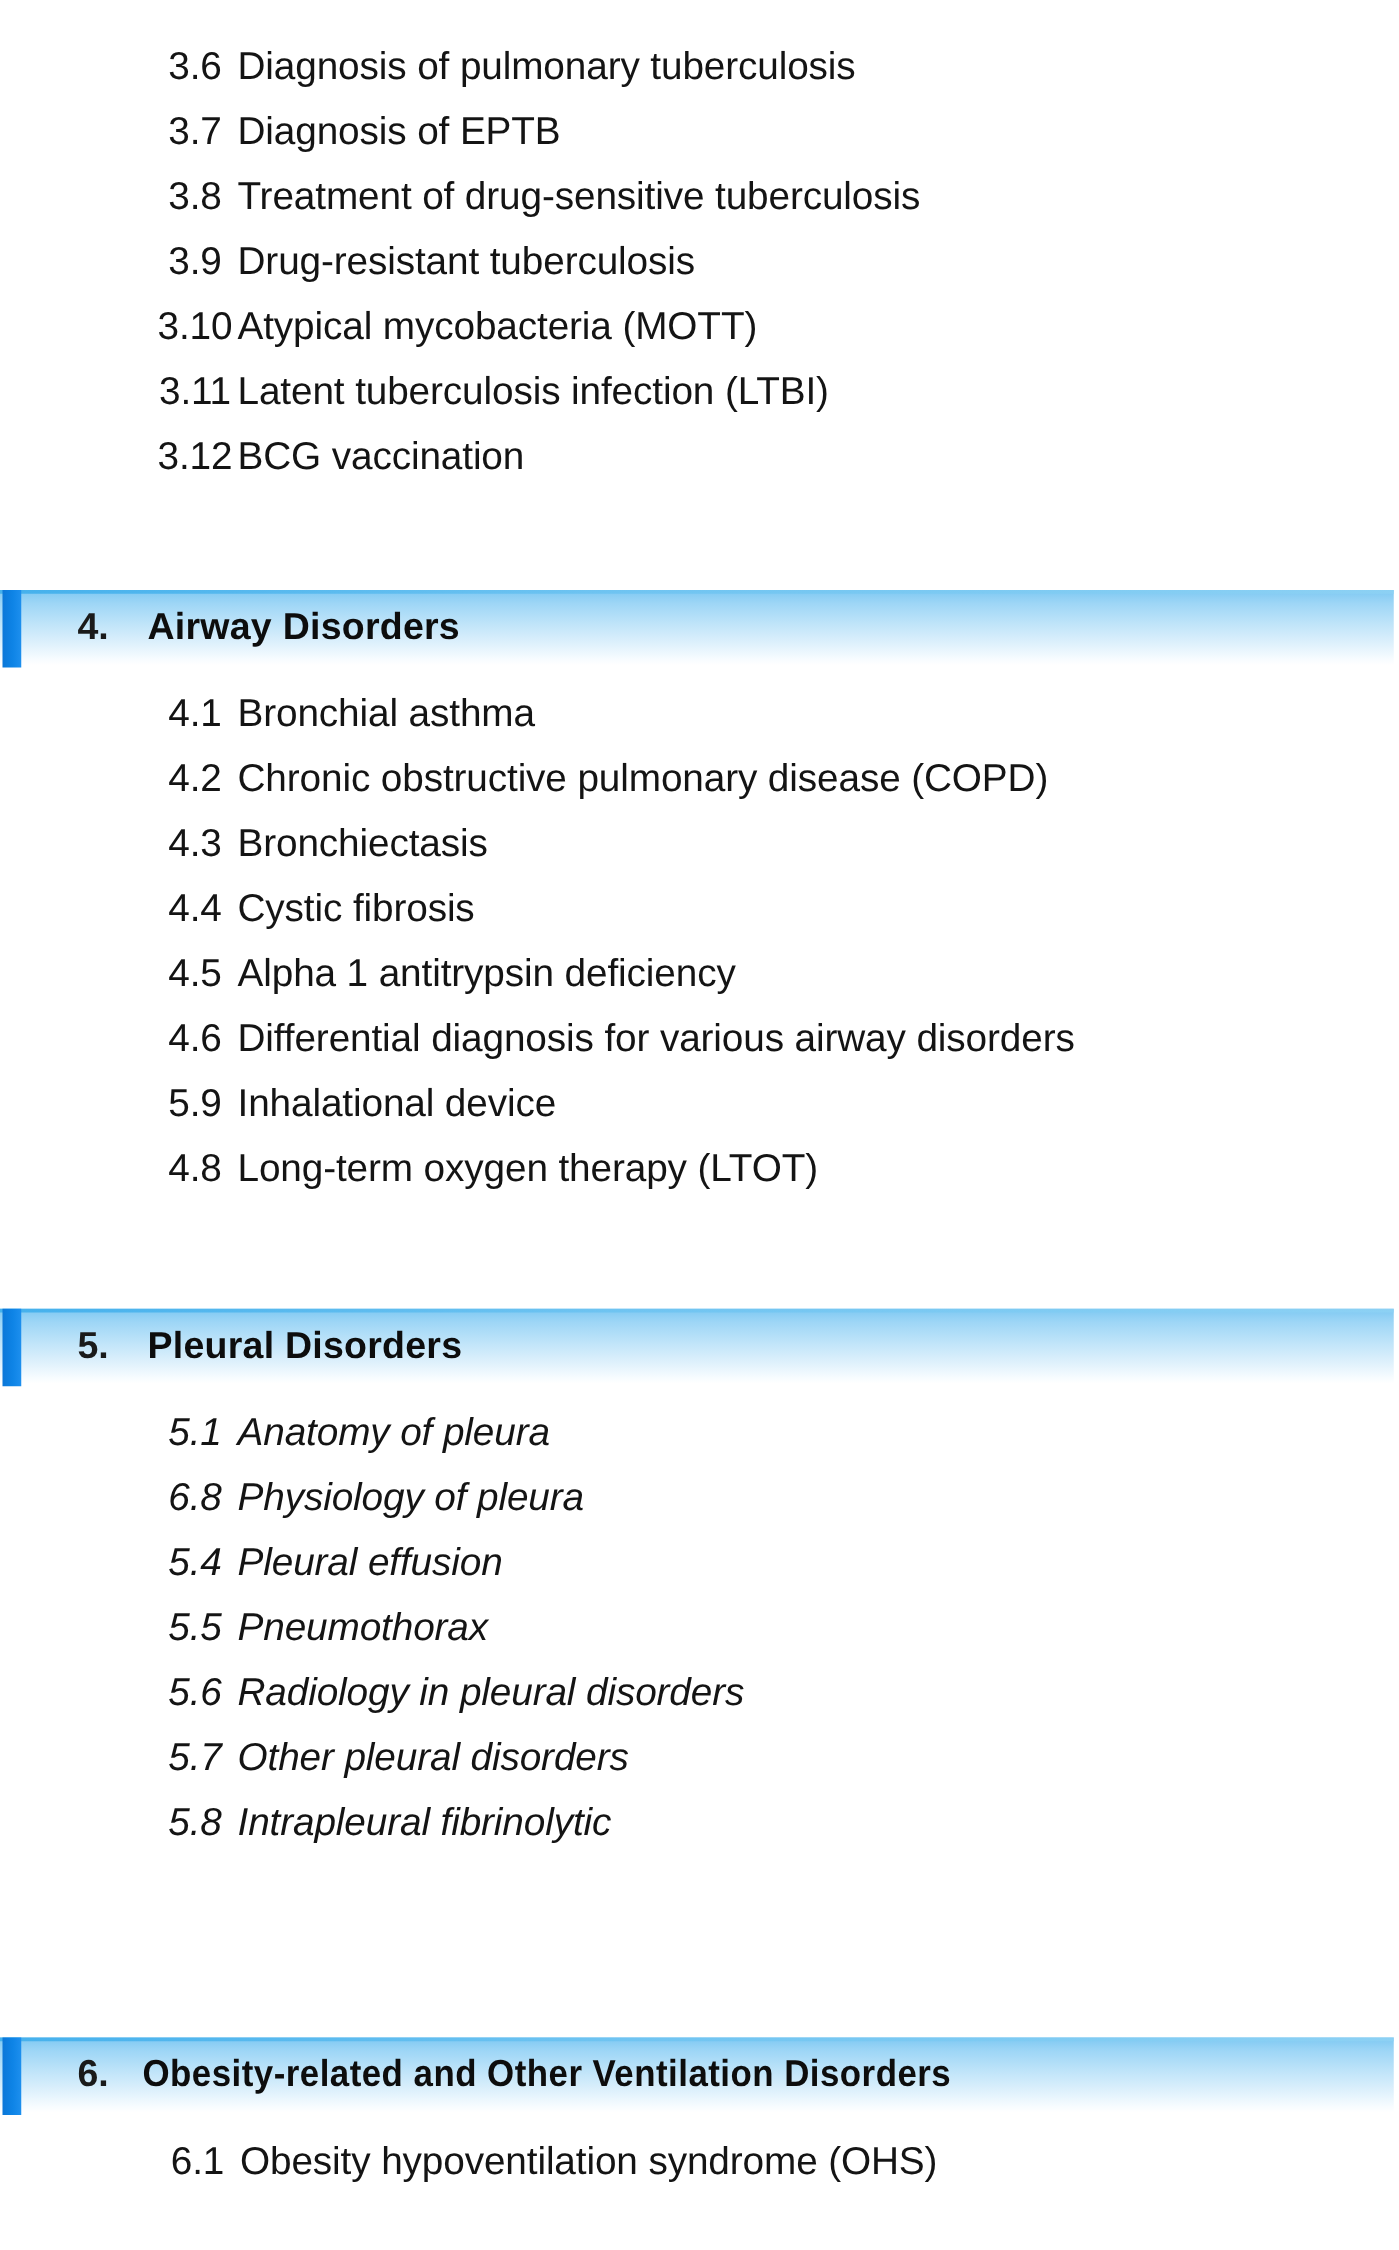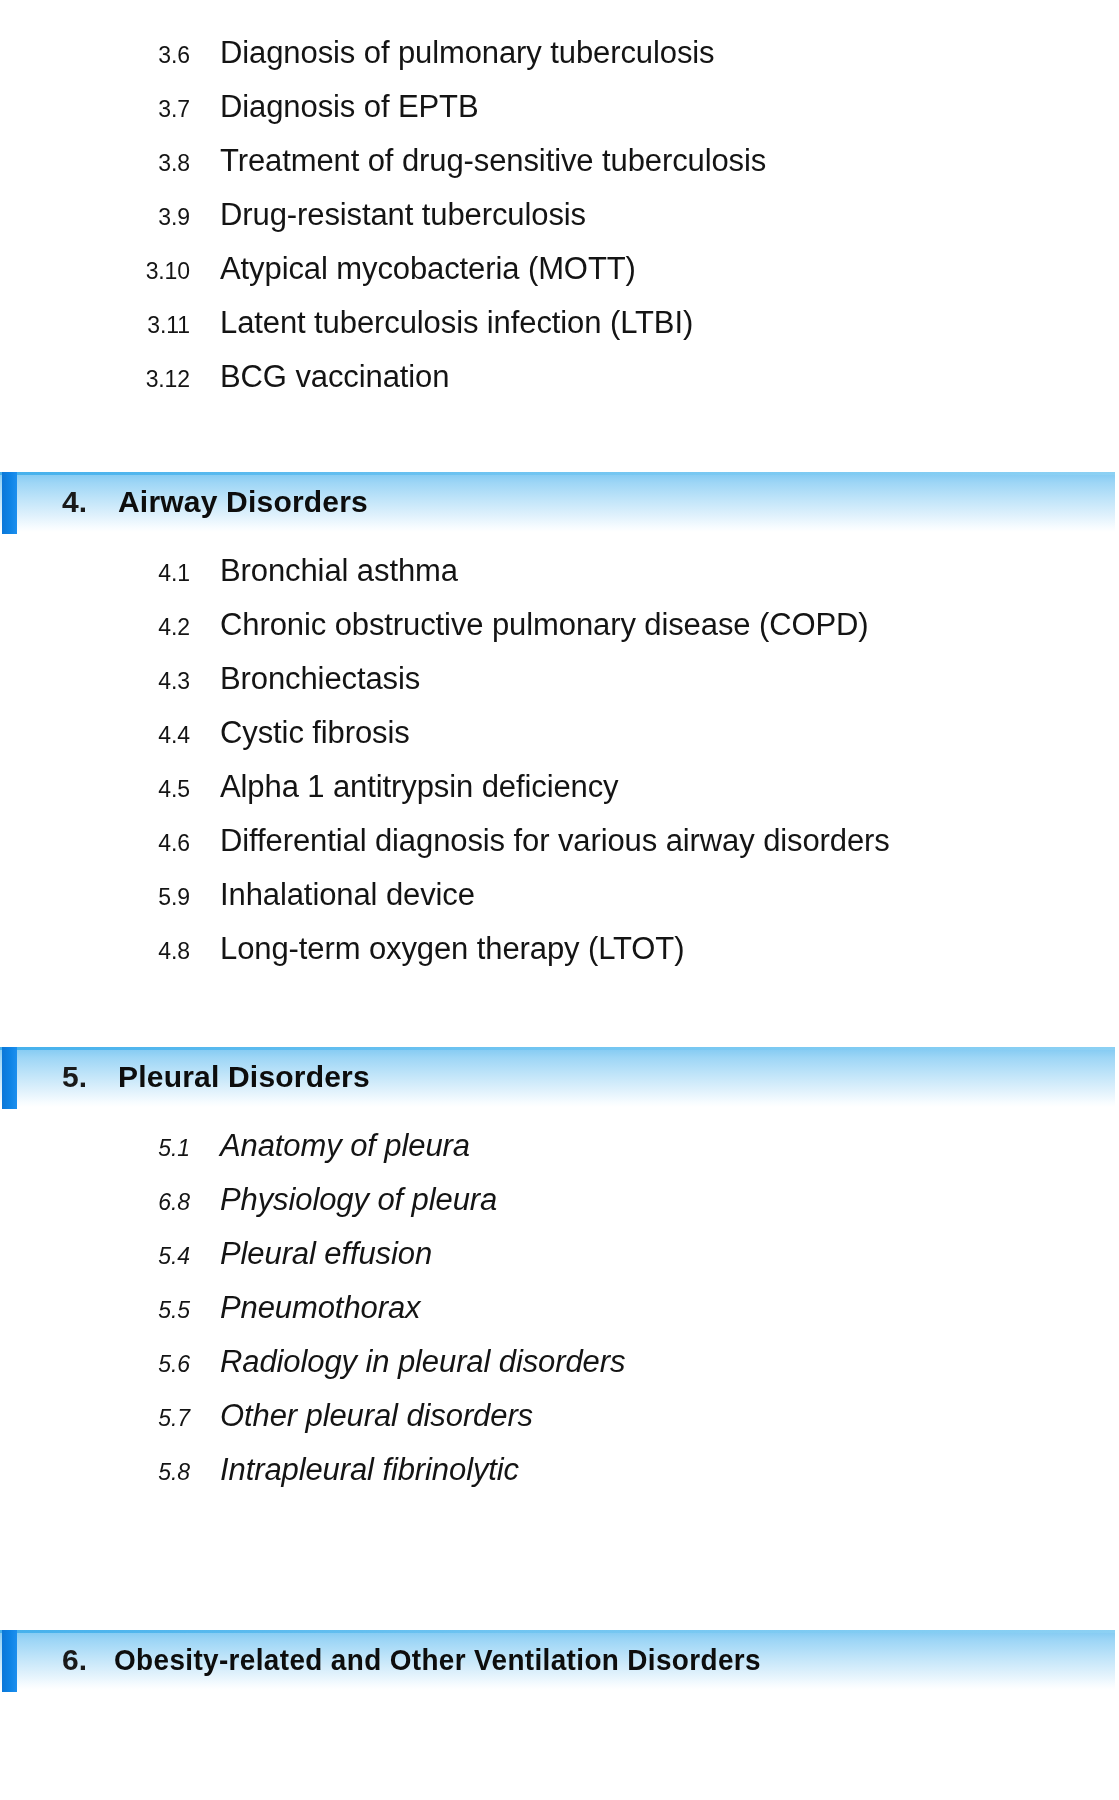--- a/index.html
+++ b/index.html
@@ -33,27 +33,26 @@
     display: flex;
     align-items: baseline;
     font-size: 31px;
     line-height: 52px;
     color: #141414;
     letter-spacing: -0.1px;
   }
   .toc-row .num {
     width: 68px;
     flex: 0 0 68px;
-    text-align: right;
-    font-size: 23px;
+    text-align: center;
+    font-size: 31px;
   }
   .toc-row .label {
     flex: 1 1 auto;
     white-space: nowrap;
-    margin-left: 30px;
   }
 
   
   #top-list {
     position: absolute;
     left: 122px;
     top: 27px;
     width: 940px;
   }
 
@@ -262,15 +261,19 @@
     <div class="band"></div>
     <div class="leftbar"></div>
     <div class="head-inner">
       <span class="hnum">6.</span>
       <span class="htitle">Obesity-related and Other Ventilation Disorders</span>
     </div>
   </div>
 
   <div class="sublist" style="top:1643px; left:124px;">
     <div style="height:60px"></div>
+    <div class="toc-row">
+      <span class="num">6.1</span>
+      <span class="label">Obesity hypoventilation syndrome (OHS)</span>
+    </div>
   </div>
 
 </div>
 
 </body></html>

